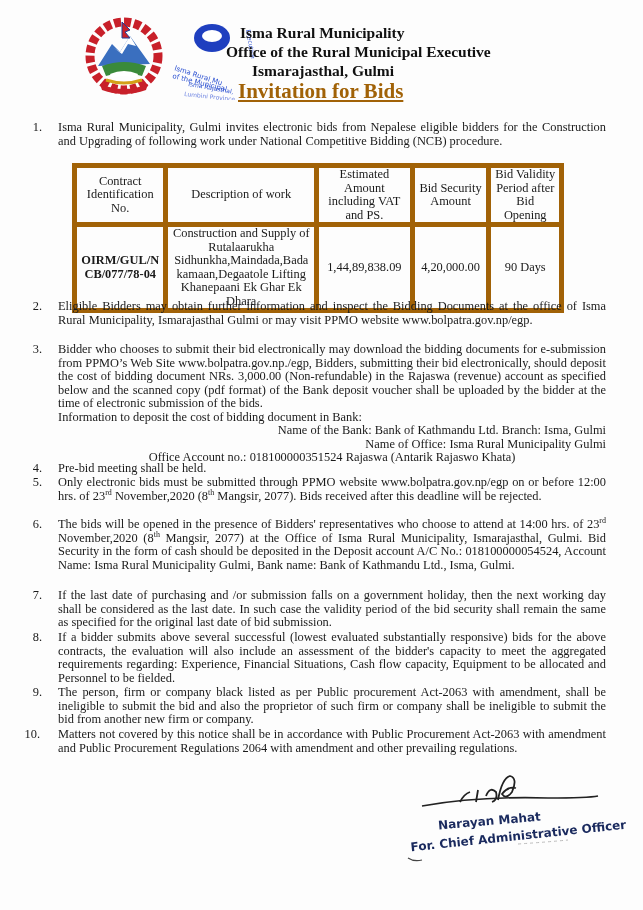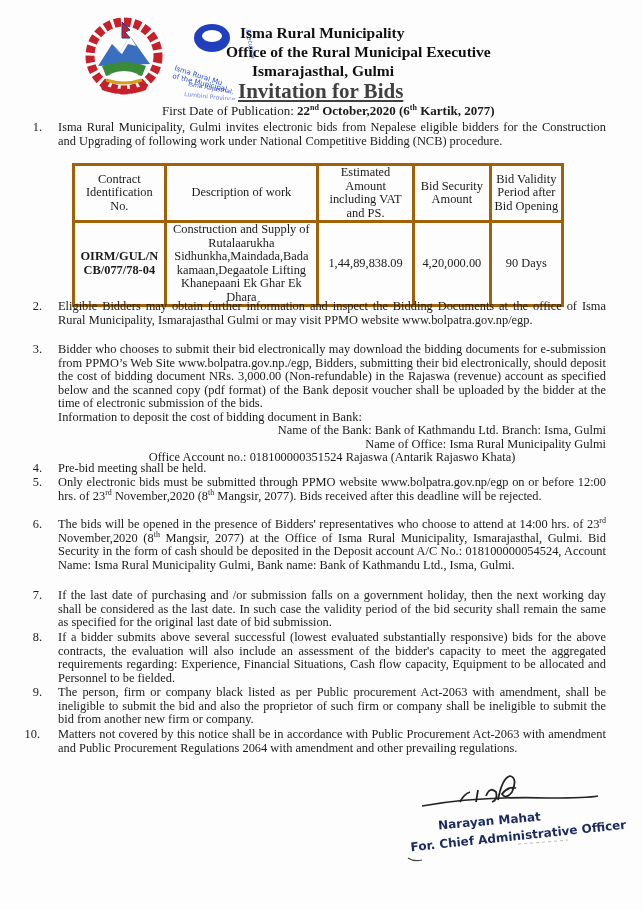--- a/index.html
+++ b/index.html
@@ -10,34 +10,34 @@
   }
   .page { position: absolute; left: 0; top: 0; width: 643px; height: 910px; background: #fdfdfd; }
 
   
   .emblem { position: absolute; left: 84px; top: 14px; width: 80px; height: 82px; }
   .stamp { position: absolute; left: 168px; top: 18px; width: 90px; height: 82px; }
   .hdr-line { position: absolute; left: 0; width: 643px; font-weight: bold; color: #111; white-space: nowrap; }
   .hdr1 { top: 24px; left: 240px; font-size: 15.5px; }
   .hdr2 { top: 43px; left: 226px; font-size: 15.5px; }
   .hdr3 { top: 62px; left: 252px; font-size: 15.5px; }
-  .title { position: absolute; top: 79px; left: 238px; font-size: 21px; font-weight: bold; text-decoration: underline; color: #404040; white-space: nowrap; }
+  .title { position: absolute; top: 79px; left: 238px; font-size: 21px; font-weight: bold; text-decoration: underline; color: #a16207; white-space: nowrap; }
   .pubdate { position: absolute; top: 103px; left: 162px; font-size: 13px; white-space: nowrap; }
   .pubdate b { font-weight: bold; }
   sup { font-size: 8px; line-height: 0; }
 
   
   .item { position: absolute; left: 22px; width: 594px; font-size: 12.4px; line-height: 13.5px; }
   .num { position: absolute; left: 0; top: 0; width: 20px; text-align: right; }
   .txt { position: absolute; left: 36px; width: 548px; text-align: justify; }
   .item10 .num { left: -2px; }
 
   
   .bidtable { position: absolute; left: 72px; top: 163px; width: 492px; border-collapse: collapse; font-size: 12.4px; line-height: 13.5px; }
-  .bidtable th, .bidtable td { border: 3px solid #a16207; text-align: center; font-weight: normal; padding: 0 2px; vertical-align: middle; }
+  .bidtable th, .bidtable td { border: 5px solid #a16207; text-align: center; font-weight: normal; padding: 0 2px; vertical-align: middle; }
   .bidtable th { height: 53px; }
   .bidtable td { height: 73px; }
   .c1 { width: 78px; } .c2 { width: 128px; } .c3 { width: 82px; } .c4 { width: 64px; } .c5 { width: 60px; }
 
   
   .sig { position: absolute; left: 398px; top: 772px; width: 220px; height: 100px; }
   .sig-title { position: absolute; left: 406px; top: 803px; font-size: 13.5px; font-weight: bold; color: #111; white-space: nowrap; }
   .sig-name { position: absolute; left: 438px; top: 814px; font-family: "DejaVu Sans", sans-serif; font-size: 12px; font-weight: bold; color: #1a2a5e; transform: rotate(-5deg); white-space: nowrap; }
   .sig-role { position: absolute; left: 410px; top: 829px; font-family: "DejaVu Sans", sans-serif; font-size: 12px; font-weight: bold; color: #1a2a5e; transform: rotate(-6deg); white-space: nowrap; }
 </style>
@@ -65,23 +65,20 @@
     <text x="20" y="68" font-size="6" fill="#2a4fd0" font-family="DejaVu Sans, sans-serif" transform="rotate(10 20 68)">Isma Rajasthal,</text>
     <text x="16" y="78" font-size="6" fill="#6a80e0" font-family="DejaVu Sans, sans-serif" transform="rotate(6 16 78)">Lumbini Province</text>
     <text x="78" y="12" font-size="6" fill="#2a4fd0" font-family="DejaVu Sans, sans-serif" transform="rotate(80 78 12)">Executive</text>
   </svg>
 
   <div class="hdr-line hdr1">Isma Rural Municipality</div>
   <div class="hdr-line hdr2">Office of the Rural Municipal Executive</div>
   <div class="hdr-line hdr3">Ismarajasthal, Gulmi</div>
   <div class="title">Invitation for Bids</div>
 
-  <div class="pubdate">
-    <span>First Date of Publication: </span><b><span>22</span><sup>nd</sup><span> October,2020 (</span><span>6</span><sup>th</sup><span> Kartik, 2077)</span></b>
-  </div>
 
   <div class="item" style="top:121px;">
     <span class="num">1.</span>
     <span class="txt">Isma Rural Municipality, Gulmi invites electronic bids from Nepalese eligible bidders for the Construction and Upgrading of following work under National Competitive Bidding (NCB) procedure.</span>
   </div>
 
   <table class="bidtable">
     <thead>
       <tr>
         <th class="c1">Contract Identification No.</th>

